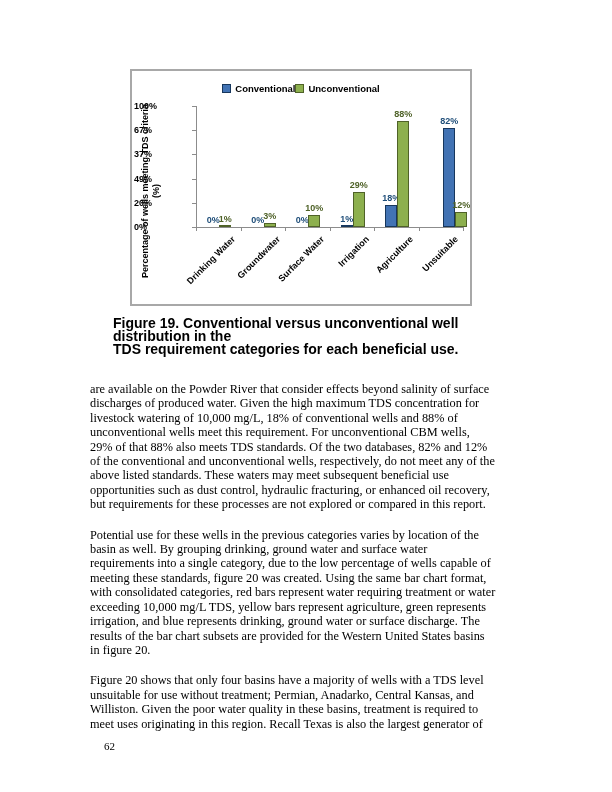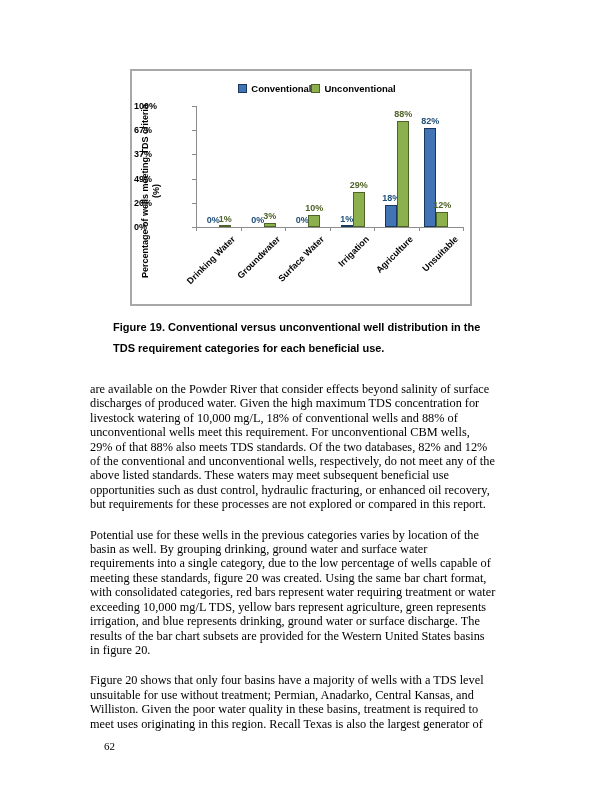--- a/index.html
+++ b/index.html
@@ -3,21 +3,21 @@
 <meta charset="utf-8">
 <style>
   html,body{margin:0;padding:0;background:#ffffff;}
   .page{position:relative;width:612px;height:792px;background:#ffffff;overflow:hidden;
         font-family:"Liberation Serif",serif;color:#000;}
 
   
   .figure-box{position:absolute;left:130px;top:69px;width:342px;height:237px;
               border:2px solid #a8a8a8;background:#ffffff;box-sizing:border-box;
               font-family:"Liberation Sans",sans-serif;}
-  .legend{position:absolute;left:16px;top:12px;width:100%;display:flex;justify-content:center;
+  .legend{position:absolute;left:0;top:12px;width:100%;display:flex;justify-content:center;
           align-items:center;}
   .legend-item{display:flex;align-items:center;gap:4px;font-weight:bold;font-size:9.5px;}
   .swatch{width:9px;height:9px;display:inline-block;box-sizing:border-box;}
   .ylabel{position:absolute;left:18px;top:120px;width:200px;
           transform:translate(-50%,-50%) rotate(-90deg);text-align:center;
           font-weight:bold;font-size:9px;line-height:10.5px;white-space:pre-line;}
   .plot{position:absolute;left:64px;top:35px;width:267px;height:121px;
         border-left:1px solid #8c8c8c;border-bottom:1px solid #8c8c8c;}
   .group{position:absolute;bottom:0;height:100%;display:flex;align-items:flex-end;
          justify-content:center;}
@@ -28,22 +28,22 @@
           font-size:9px;white-space:nowrap;}
   .ytick-label{position:absolute;left:2px;width:56px;text-align:left;font-weight:bold;
                font-size:9px;}
   .ytick-mark{position:absolute;left:60px;width:4px;height:1px;background:#8c8c8c;}
   .xtick-mark{position:absolute;width:1px;height:3px;background:#8c8c8c;}
   .cat-label{position:absolute;width:150px;text-align:right;font-weight:bold;font-size:9px;
              white-space:nowrap;transform:rotate(-45deg);transform-origin:100% 0;}
 
   
   .caption{position:absolute;left:113px;top:317px;width:390px;
-           font-family:"Liberation Sans",sans-serif;font-weight:bold;font-size:11px;
-           line-height:21px;white-space:pre-line;}
+           font-family:"Liberation Sans",sans-serif;font-weight:bold;font-size:14px;
+           line-height:13px;white-space:pre-line;}
   .body-text{position:absolute;left:90px;top:366px;width:448px;
              font-size:12.3px;line-height:14.4px;}
   .body-text p{margin:16px 0 8px 0;white-space:pre-line;}
   .page-number{position:absolute;left:104px;top:740px;font-size:11px;}
 </style>
 </head>
 <body>
 
 <div class="page">
 
@@ -101,21 +101,21 @@
         <div class="group" style="left: 178px; width: 44.5px;">
           <div class="barslot">
             <div class="bar" style="height: 22px; background: rgb(66, 115, 180); border: 1px solid rgb(23, 55, 93);"></div>
             <div class="dlabel" style="bottom: 24px; color: rgb(31, 78, 121);">18%</div>
           </div>
           <div class="barslot">
             <div class="bar" style="height: 106px; background: rgb(141, 176, 78); border: 1px solid rgb(79, 98, 40);"></div>
             <div class="dlabel" style="bottom: 108px; color: rgb(79, 98, 40);">88%</div>
           </div>
         </div>
-        <div class="group" style="left: 217px; width: 44.5px;">
+        <div class="group" style="left: 236px; width: 44.5px;">
           <div class="barslot">
             <div class="bar" style="height: 99px; background: rgb(66, 115, 180); border: 1px solid rgb(23, 55, 93);"></div>
             <div class="dlabel" style="bottom: 101px; color: rgb(31, 78, 121);">82%</div>
           </div>
           <div class="barslot">
             <div class="bar" style="height: 15px; background: rgb(141, 176, 78); border: 1px solid rgb(79, 98, 40);"></div>
             <div class="dlabel" style="bottom: 17px; color: rgb(79, 98, 40); text-align: center;">12%</div>
           </div>
         </div>
       </div>

